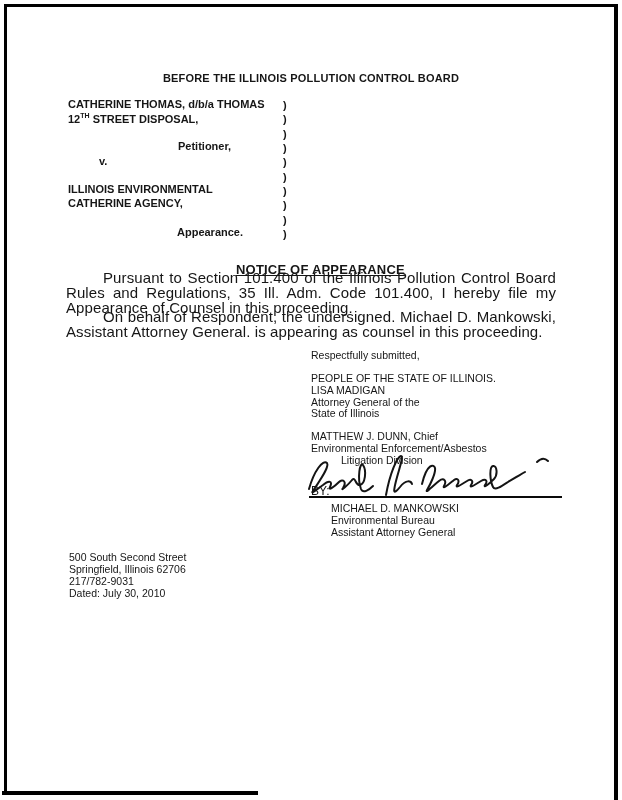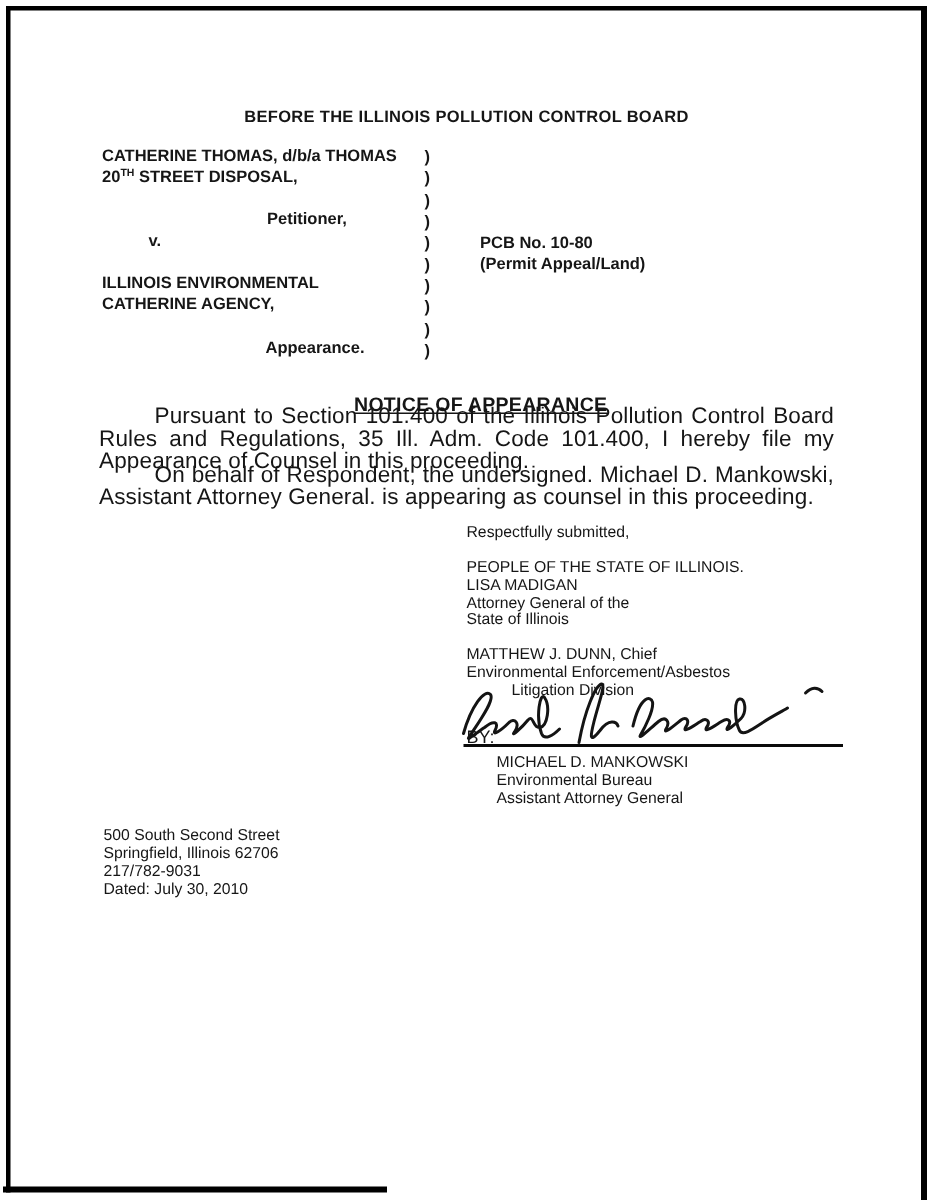--- a/index.html
+++ b/index.html
@@ -44,44 +44,40 @@
 <div class="page">
 
   <div class="abs border-top"></div>
   <div class="abs border-left"></div>
   <div class="abs border-right"></div>
   <div class="abs border-bottom"></div>
 
   <div class="abs court-title">BEFORE THE ILLINOIS POLLUTION CONTROL BOARD</div>
 
   <div class="abs cap" style="left:68px;top:98px;">CATHERINE THOMAS, d/b/a THOMAS</div>
-  <div class="abs cap" style="left:68px;top:112px;"><span>20</span><span class="sup">TH</span><span> STREET DISPOSAL,</span></div>
+  <div class="abs cap" style="left:68px;top:112px;"><span>12</span><span class="sup">TH</span><span> STREET DISPOSAL,</span></div>
   <div class="abs cap" style="left:178px;top:140px;">Petitioner,</div>
   <div class="abs cap" style="left:99px;top:155px;">v.</div>
   <div class="abs cap" style="left:68px;top:183px;">ILLINOIS ENVIRONMENTAL</div>
   <div class="abs cap" style="left:68px;top:197px;">CATHERINE AGENCY,</div>
   <div class="abs cap" style="left:177px;top:226px;">Appearance.</div>
 
   <div class="abs paren-col">
     <span>)</span>
     <span>)</span>
     <span>)</span>
     <span>)</span>
     <span>)</span>
     <span>)</span>
     <span>)</span>
     <span>)</span>
     <span>)</span>
     <span>)</span>
   </div>
 
-  <div class="abs case-block">
-    <div>PCB No. 10-80</div>
-    <div>(Permit Appeal/Land)</div>
-  </div>
 
   <div class="abs heading">NOTICE OF APPEARANCE</div>
 
   <div class="abs para p1">Pursuant to Section 101.400 of the Illinois Pollution Control Board Rules and Regulations, 35 Ill. Adm. Code 101.400, I hereby file my Appearance of Counsel in this proceeding.</div>
   <div class="abs para p2">On behalf of Respondent, the undersigned. Michael D. Mankowski, Assistant Attorney General. is appearing as counsel in this proceeding.</div>
 
   <div class="abs rcol respectfully">Respectfully submitted,</div>
 
   <div class="abs rcol org-block">
     <div>PEOPLE OF THE STATE OF ILLINOIS.</div>

